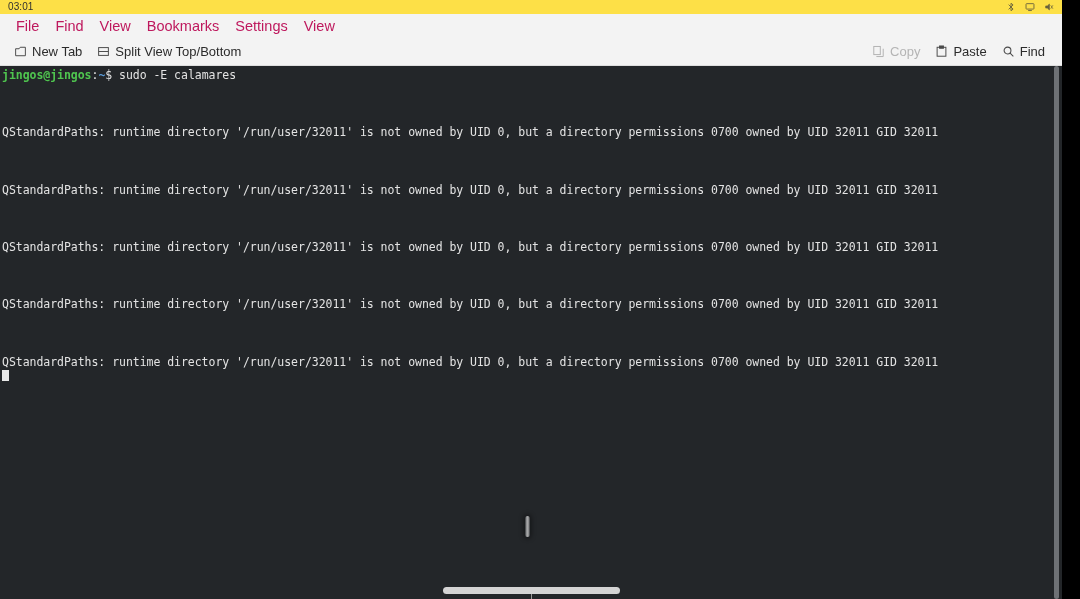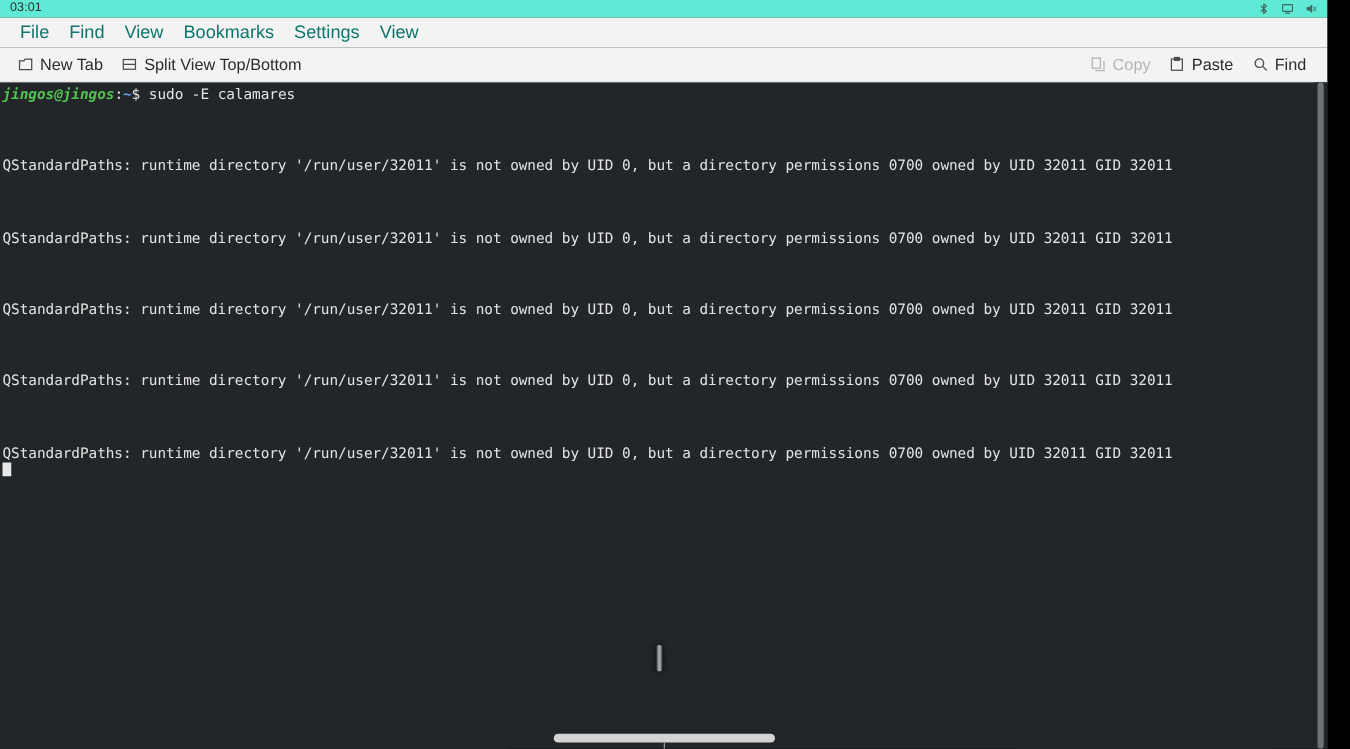--- a/index.html
+++ b/index.html
@@ -28,21 +28,21 @@
     width: 1062px;
     height: 599px;
     background: #232629;
     overflow: hidden;
   }
 
   
   .statusbar {
     position: relative;
     height: 14px;
-    background: #5eead4;
+    background: #fde047;
     display: flex;
     align-items: center;
     justify-content: space-between;
     padding: 0 8px 0 8px;
     box-sizing: border-box;
   }
   .clock {
     font-size: 10px;
     color: #303030;
     letter-spacing: 0.1px;
@@ -65,21 +65,21 @@
   .menubar {
     background: #f3f3f3;
     height: 24px;
     display: flex;
     align-items: center;
     padding-left: 8px;
     box-sizing: border-box;
   }
   .menu-item {
     font-size: 14.5px;
-    color: #0f766e;
+    color: #be185d;
     padding: 1px 8px 2px 8px;
     cursor: default;
     line-height: 18px;
     white-space: nowrap;
   }
 
   
   .toolbar {
     background: #f3f3f3;
     height: 28px;
@@ -124,21 +124,21 @@
     font-family: "DejaVu Sans Mono", "Liberation Mono", monospace;
     font-size: 11.5px;
     line-height: 13.35px;
     color: #e3e3e3;
     overflow: hidden;
   }
   .line {
     white-space: pre;
     letter-spacing: -0.04px;
   }
-  .c-green  { color: #4fc54f; font-weight: bold; font-style: italic; }
+  .c-green  { color: #4fc54f; font-weight: bold; }
   .c-white  { color: #e3e3e3; }
   .c-blue   { color: #5c9ddb; font-weight: bold; }
   .c-plain  { color: #e3e3e3; margin-top: 44px; }
 
   .cursor-block {
     display: inline-block;
     width: 6.9px;
     height: 11px;
     background: #e8e8e8;
     vertical-align: -1.5px;

